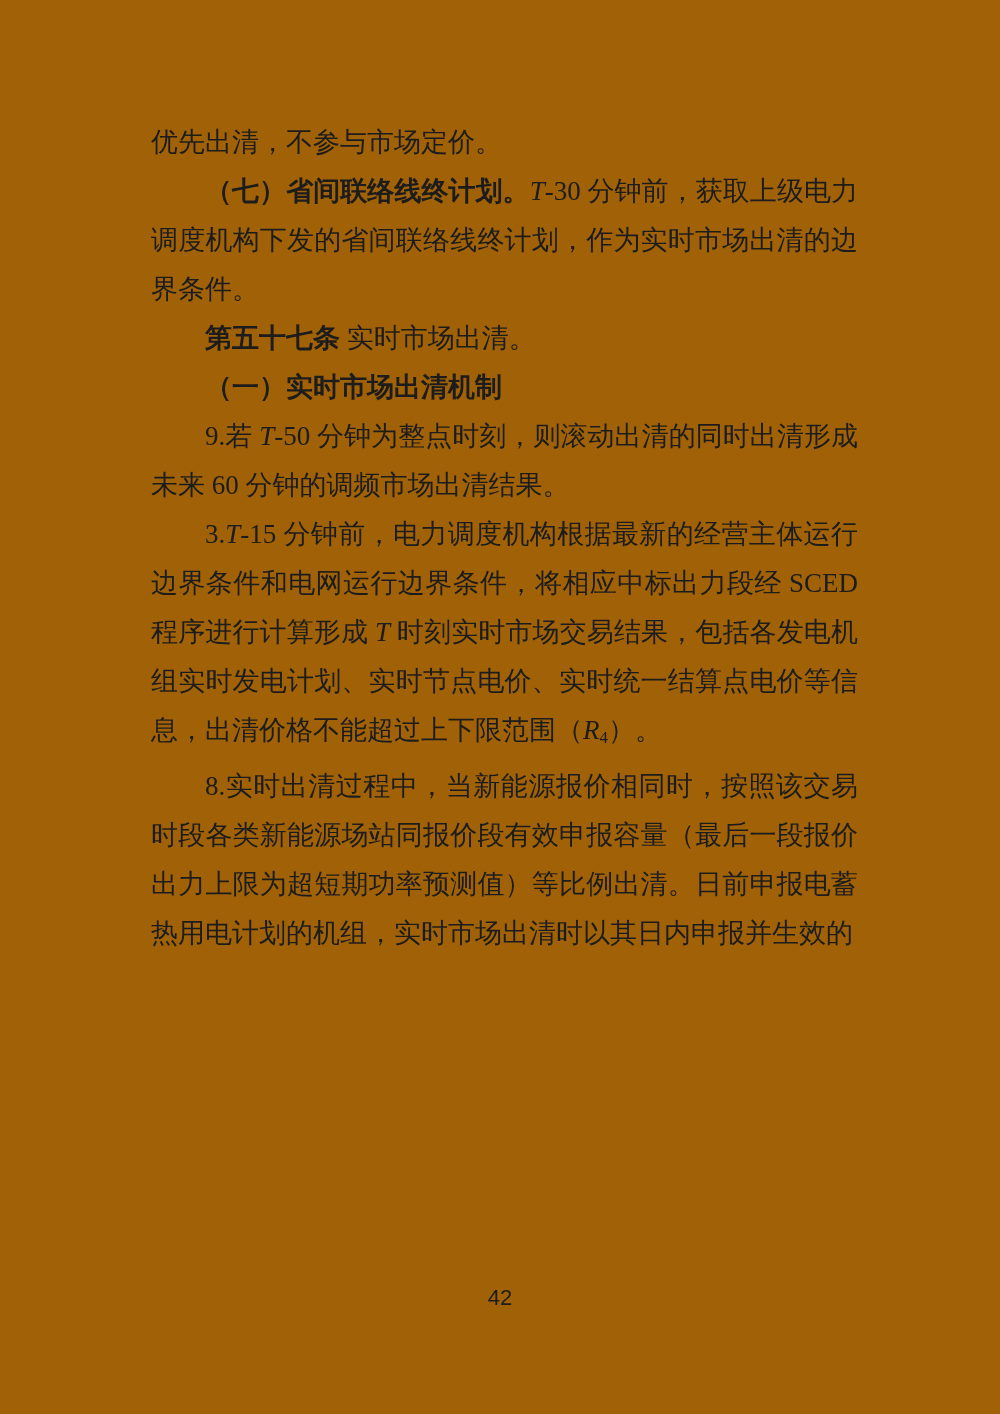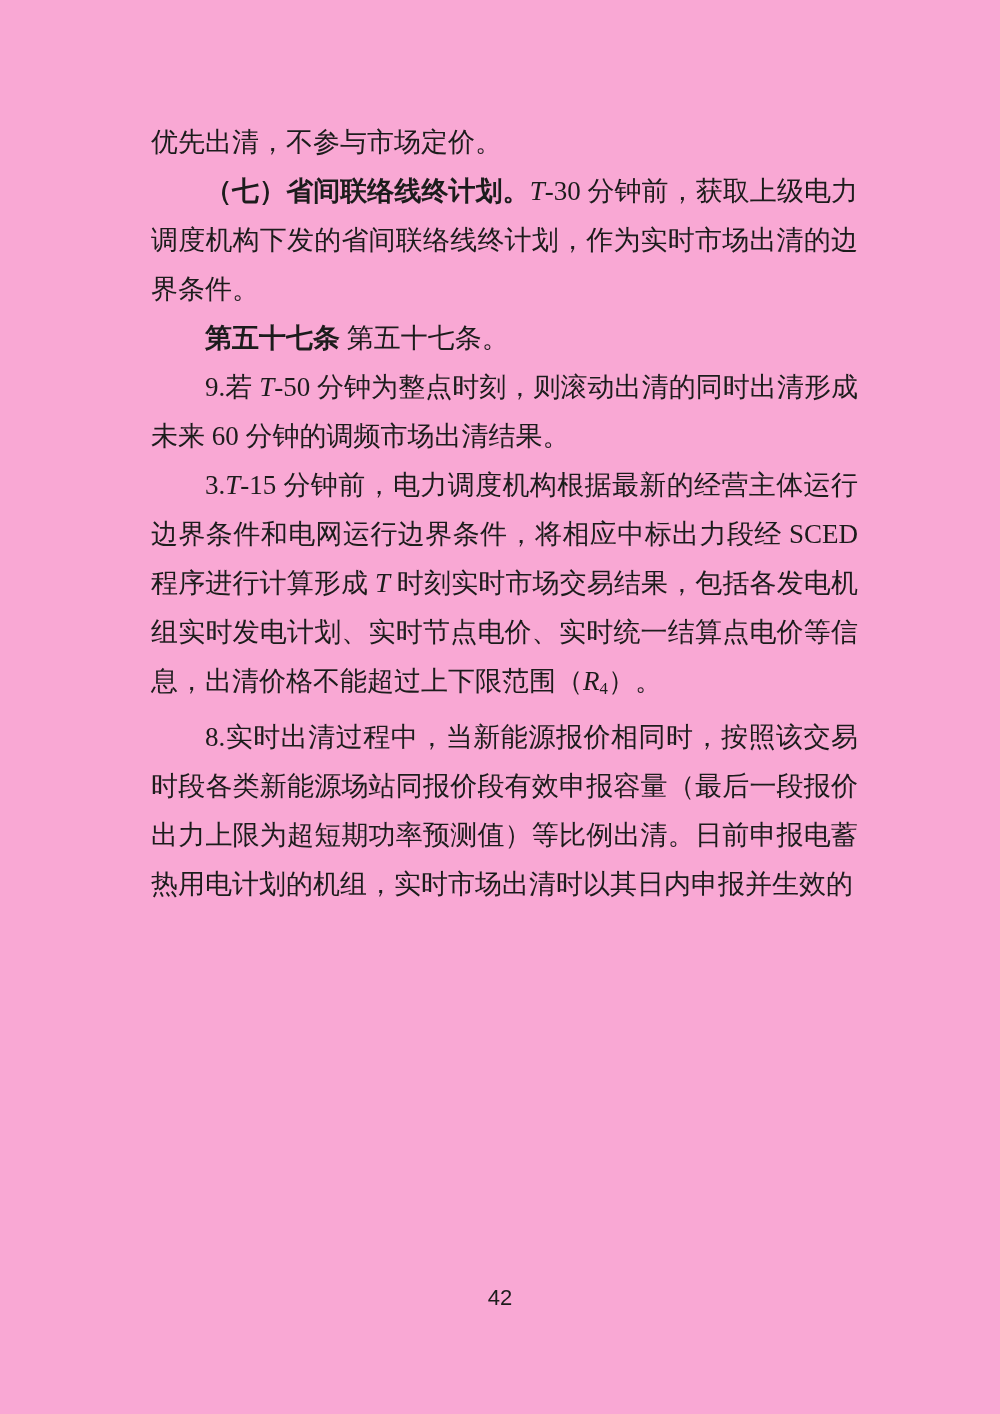--- a/index.html
+++ b/index.html
@@ -4,21 +4,21 @@
 <style>
   html, body {
     margin: 0;
     padding: 0;
     background: #ffffff;
   }
   .page {
     position: relative;
     width: 1000px;
     height: 1414px;
-    background: #f9a8d4;
+    background: #a16207;
     overflow: hidden;
     font-family: "Liberation Serif", "DejaVu Serif", serif;
   }
   .text-block {
     position: absolute;
     left: 151px;
     top: 118px;
     width: 707px;
     font-size: 27px;
     line-height: 49px;
@@ -56,19 +56,20 @@
     font-family: Liberation Sans, sans-serif;
   }
 </style>
 </head>
 <body>
 
 <div class="page">
   <div class="text-block">
       <p class="para noindent"><span class="seg-normal">优先出清，不参与市场定价。</span></p>
       <p class="para"><span class="seg-bold">（七）省间联络线终计划。</span><span class="seg-italic">T</span><span class="seg-normal">-30 分钟前，获取上级电力调度机构下发的省间联络线终计划，作为实时市场出清的边界条件。</span></p>
-      <p class="para"><span class="seg-bold">第五十七条</span><span class="seg-normal"> 第五十七条。</span></p>
+      <p class="para"><span class="seg-bold">第五十七条</span><span class="seg-normal"> 实时市场出清。</span></p>
+      <p class="para"><span class="seg-bold">（一）实时市场出清机制</span></p>
       <p class="para"><span class="seg-normal">9.若 </span><span class="seg-italic">T</span><span class="seg-normal">-50 分钟为整点时刻，则滚动出清的同时出清形成未来 60 分钟的调频市场出清结果。</span></p>
       <p class="para"><span class="seg-normal">3.</span><span class="seg-italic">T</span><span class="seg-normal">-15 分钟前，电力调度机构根据最新的经营主体运行边界条件和电网运行边界条件，将相应中标出力段经 SCED 程序进行计算形成 </span><span class="seg-italic">T</span><span class="seg-normal"> 时刻实时市场交易结果，包括各发电机组实时发电计划、实时节点电价、实时统一结算点电价等信息，出清价格不能超过上下限范围（</span><span class="seg-italic">R</span><span class="seg-sub">4</span><span class="seg-normal">）。</span></p>
       <p class="para"><span class="seg-normal">8.实时出清过程中，当新能源报价相同时，按照该交易时段各类新能源场站同报价段有效申报容量（最后一段报价出力上限为超短期功率预测值）等比例出清。日前申报电蓄热用电计划的机组，实时市场出清时以其日内申报并生效的</span></p>
     </div>
   <div class="page-number">42</div>
 </div>
 
 </body></html>

